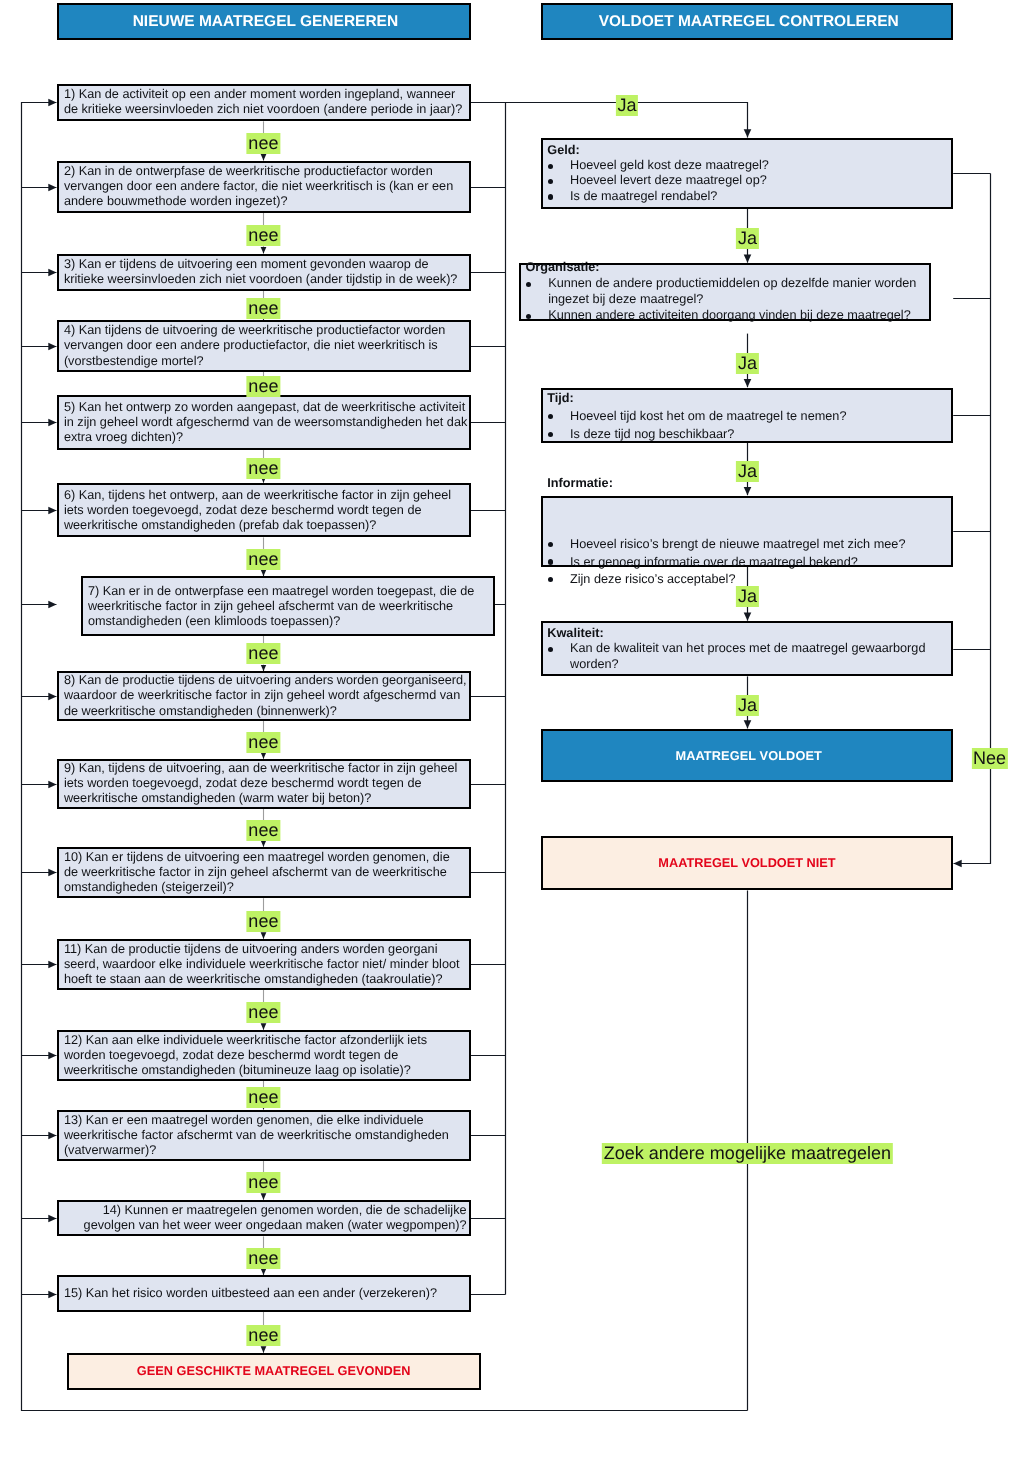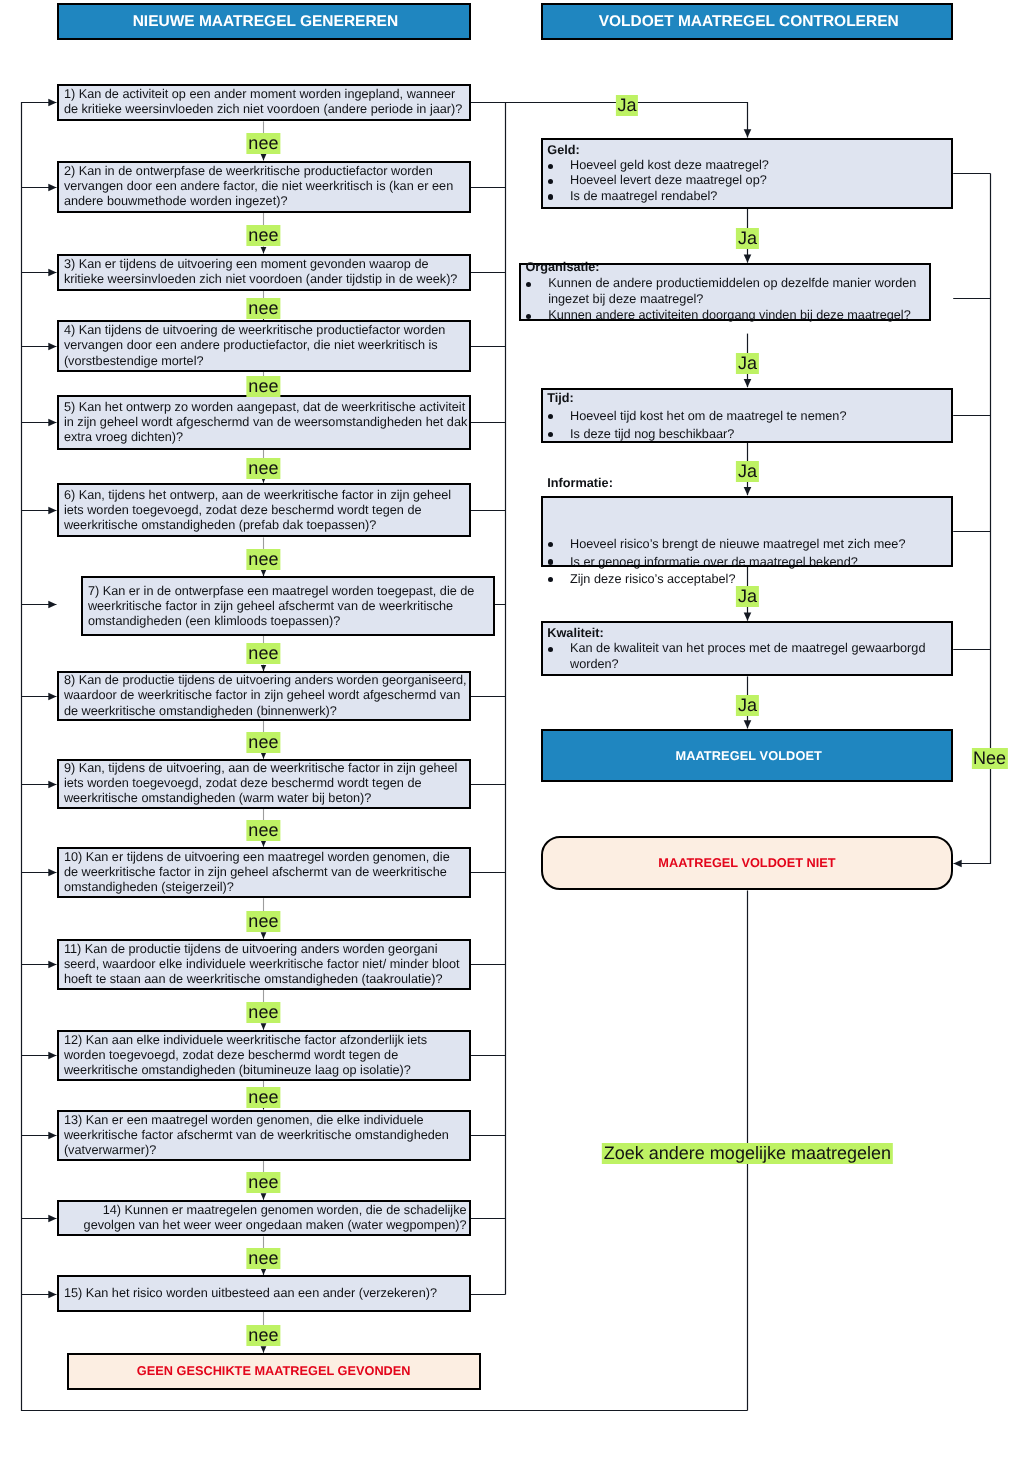--- a/index.html
+++ b/index.html
@@ -281,21 +281,21 @@
       <div class="crit" style="line-height:15.80px;margin-top:1.20px;">
         <b>Kwaliteit:</b>
         <ul>
           <li>Kan de kwaliteit van het proces met de maatregel gewaarborgd worden?</li>
         </ul>
       </div>
     </div>
 <div class="node hdr" style="left:540.8px;top:728.8px;width:412.4px;height:53.4px;">
       <div class="hdrtext" style="font-size:12.75px;letter-spacing:0.1px">MAATREGEL VOLDOET</div>
     </div>
-<div class="node warn" style="left:540.8px;top:835.8px;width:412.4px;height:54.6px;border-radius:19px;">
+<div class="node warn" style="left:540.8px;top:835.8px;width:412.4px;height:54.6px;">
       <div class="warntext">MAATREGEL VOLDOET NIET</div>
     </div>
 <div class="lbl c" style="left:263.4px;top:133.05px;">nee</div>
 <div class="lbl c" style="left:263.4px;top:225.30px;">nee</div>
 <div class="lbl c" style="left:263.4px;top:297.60px;">nee</div>
 <div class="lbl c" style="left:263.4px;top:375.70px;">nee</div>
 <div class="lbl c" style="left:263.4px;top:458.40px;">nee</div>
 <div class="lbl c" style="left:263.4px;top:548.90px;">nee</div>
 <div class="lbl c" style="left:263.4px;top:643.20px;">nee</div>
 <div class="lbl c" style="left:263.4px;top:731.90px;">nee</div>

